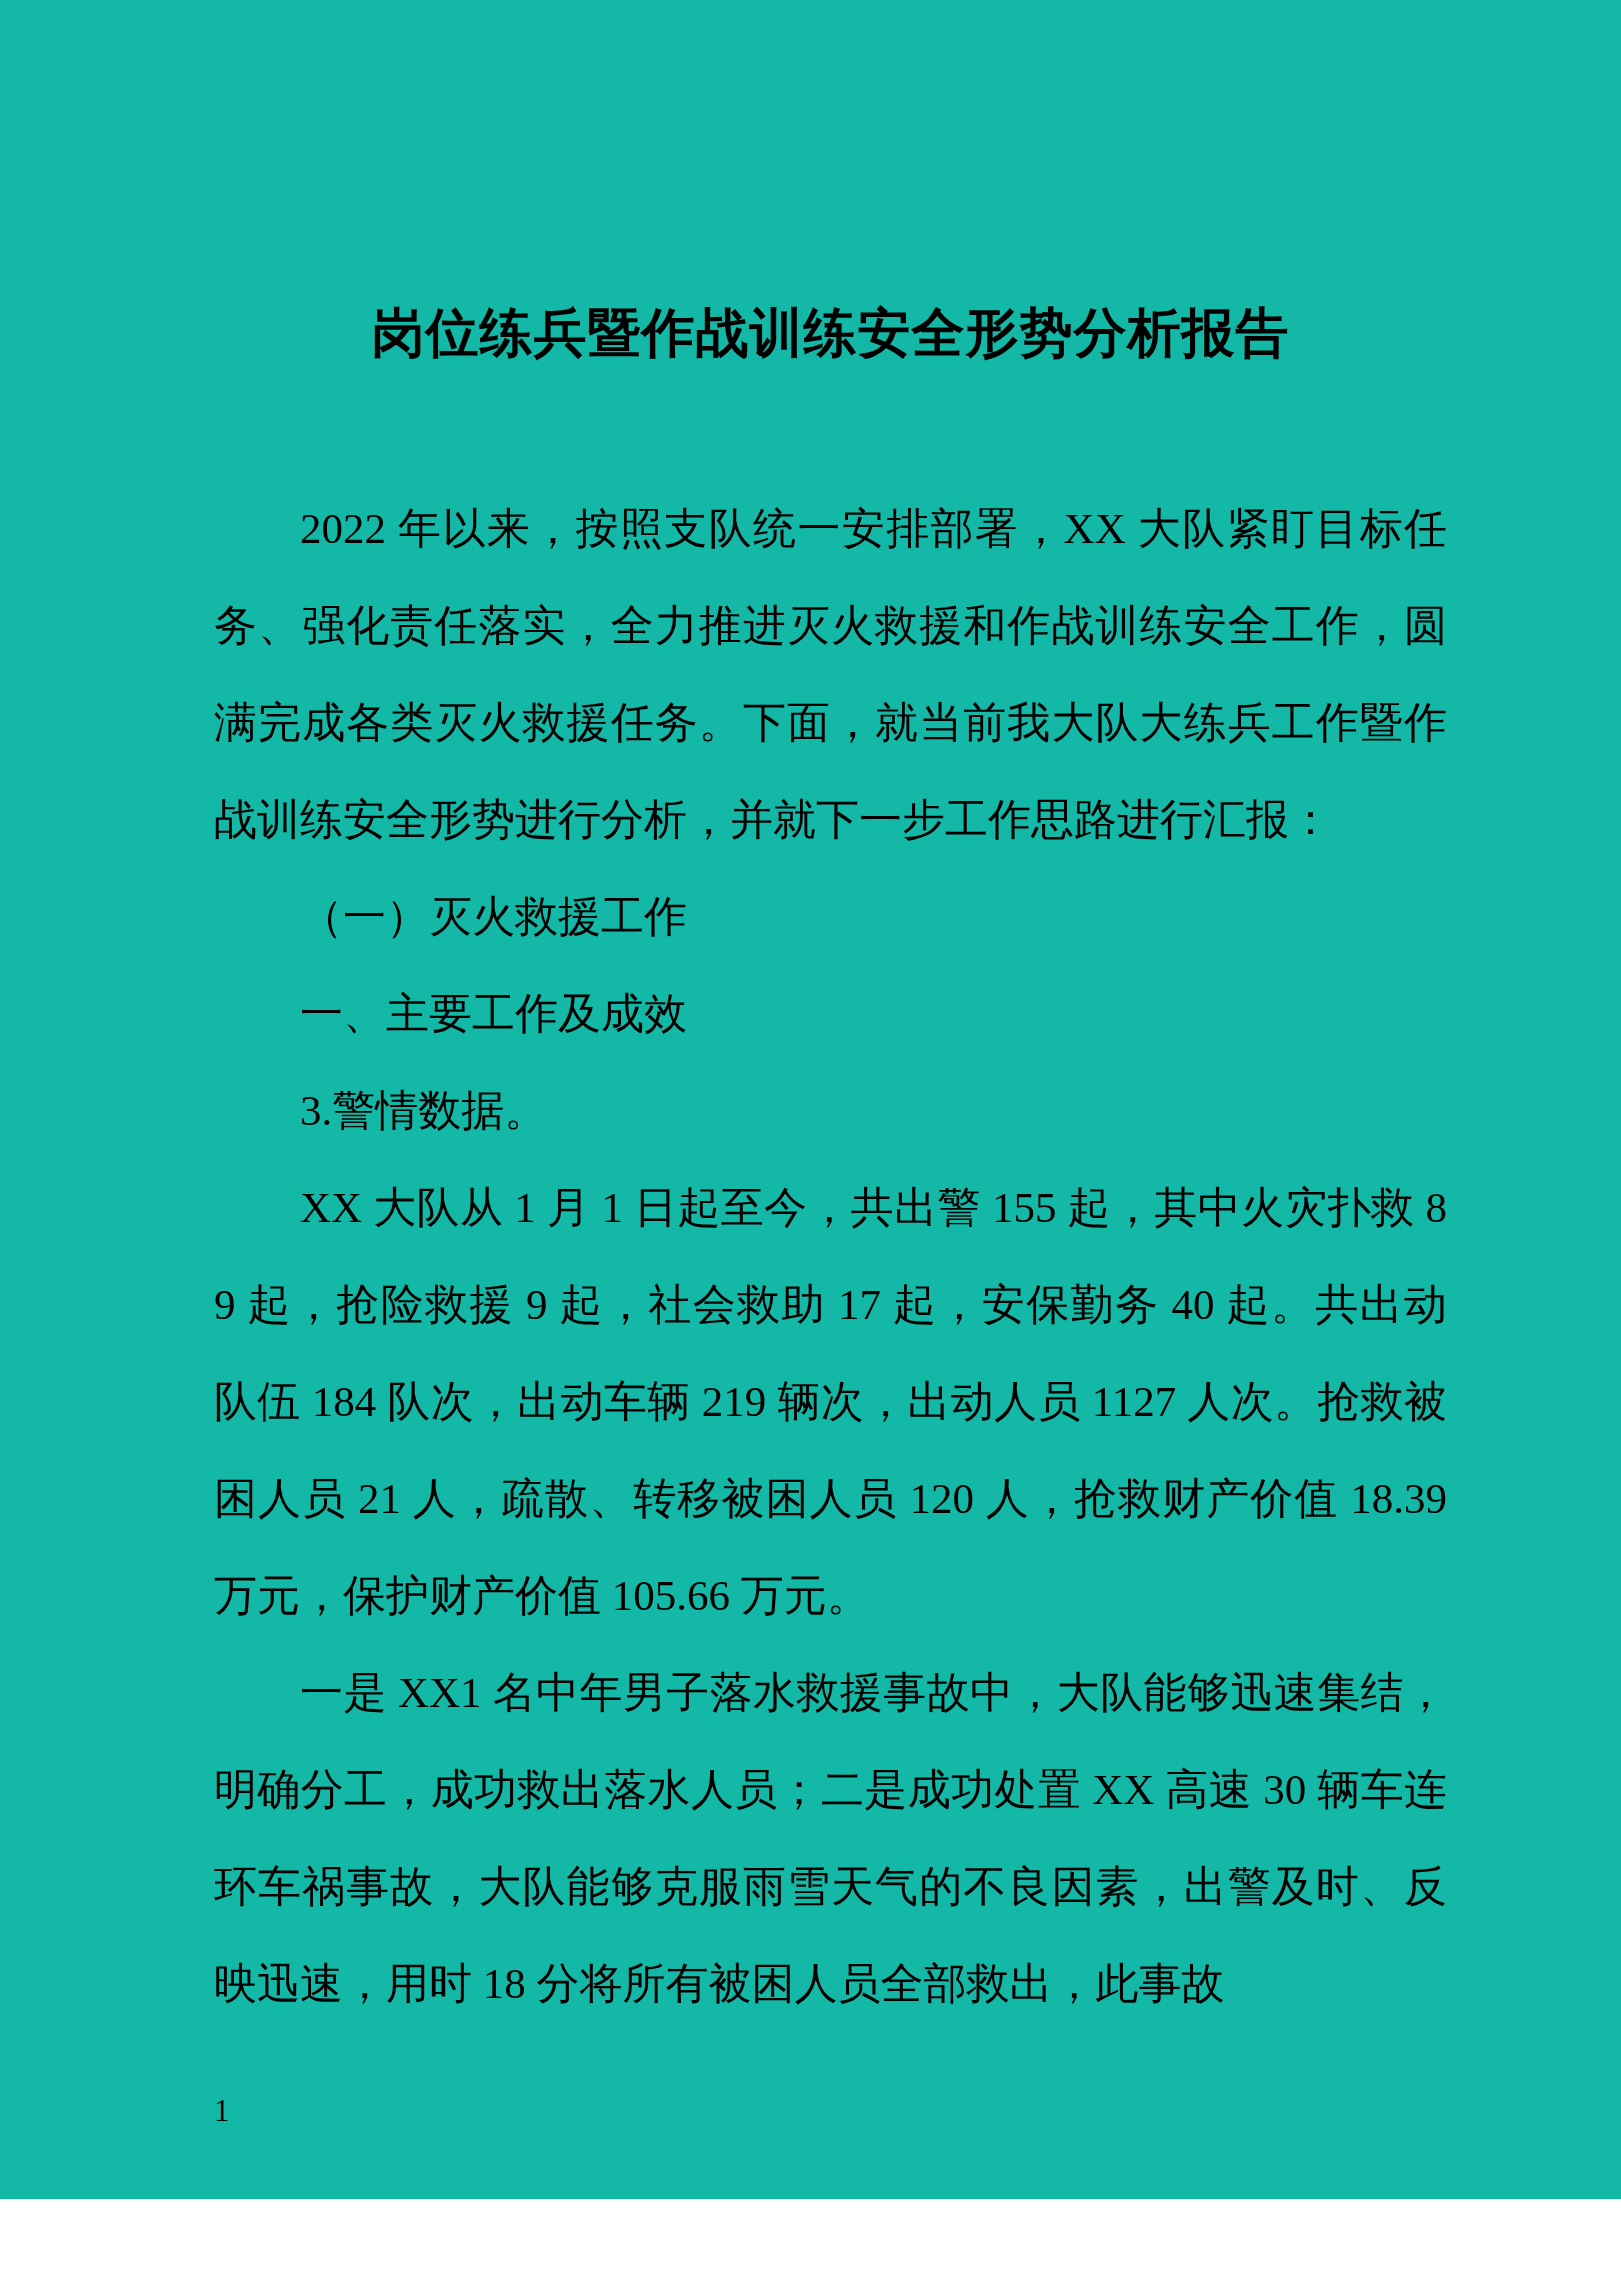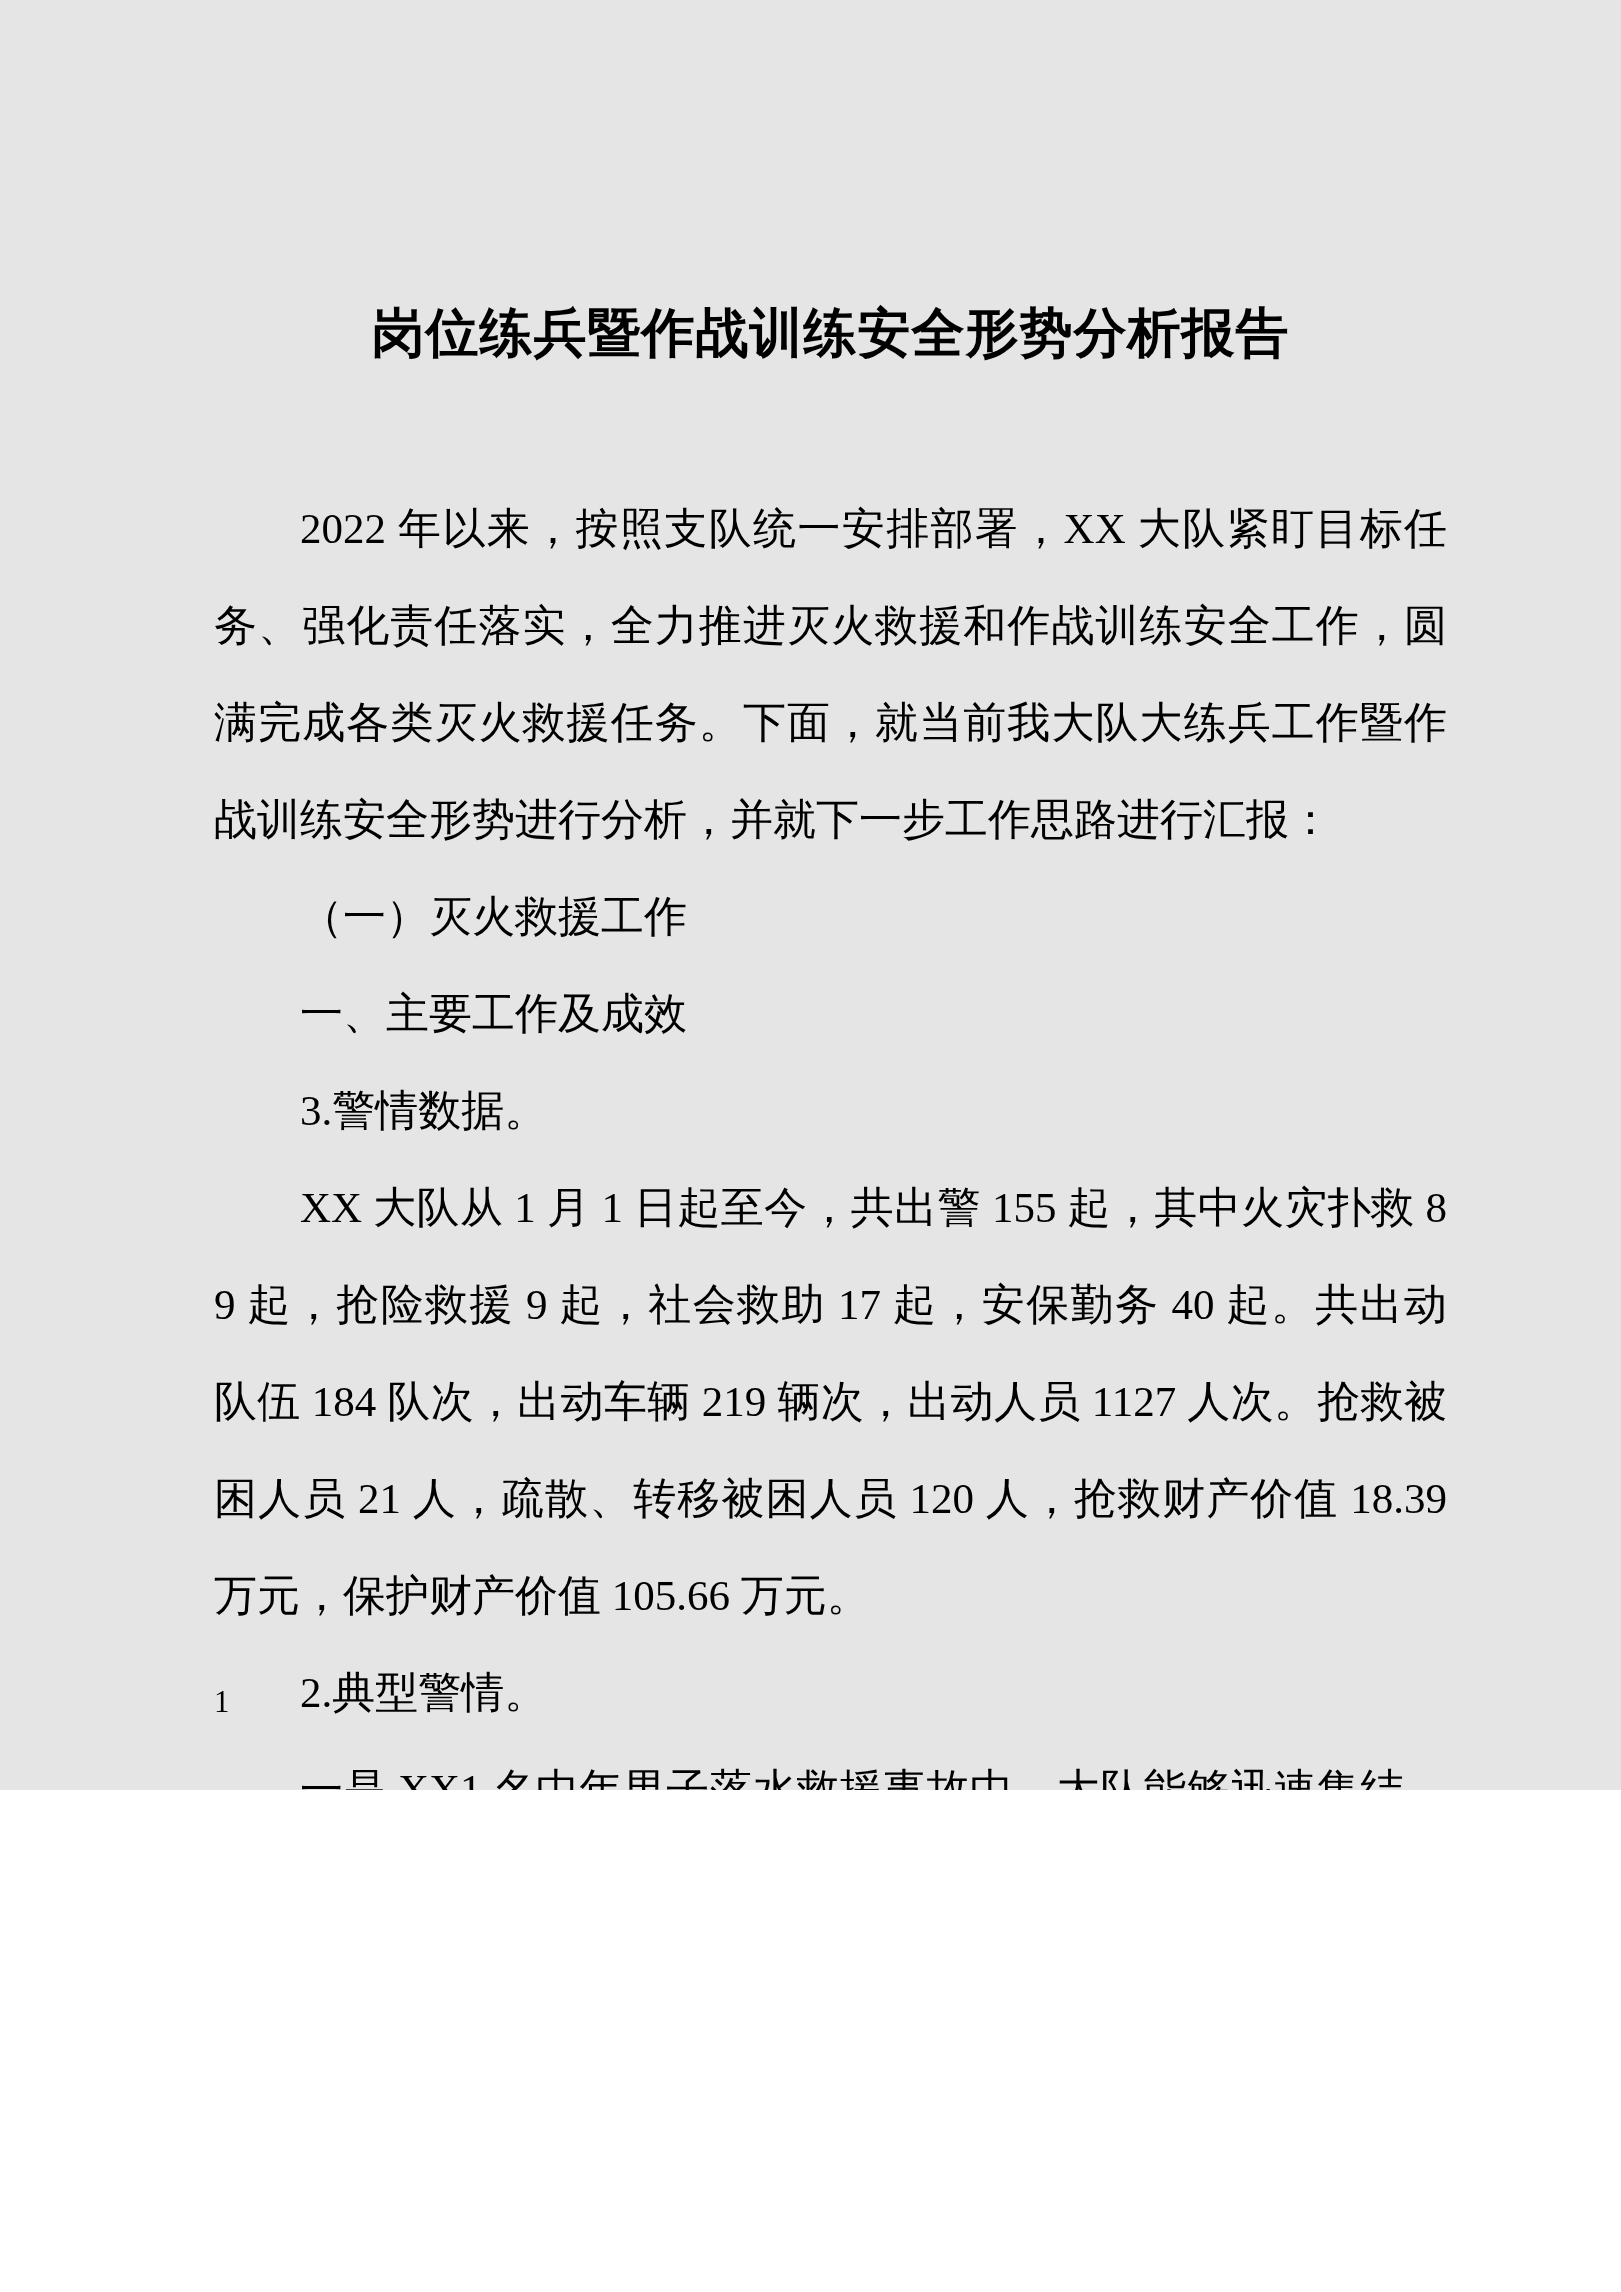--- a/index.html
+++ b/index.html
@@ -3,23 +3,23 @@
 <meta charset="utf-8">
 <style>
   html, body {
     margin: 0;
     padding: 0;
     background: #ffffff;
   }
   .page {
     position: relative;
     width: 1621px;
-    height: 1790px;
+    height: 2199px;
     margin: 0 auto;
-    background: #e5e5e5;
+    background: #14b8a6;
     font-family: "Liberation Serif", "DejaVu Serif", serif;
     color: #000000;
     overflow: hidden;
     box-sizing: border-box;
   }
   .content {
     position: absolute;
     left: 214px;
     right: 174px;
     top: 294px;
@@ -65,21 +65,20 @@
     <p class="para">2022 年以来，按照支队统一安排部署，XX 大队紧盯目标任务、强化责任落实，全力推进灭火救援和作战训练安全工作，圆满完成各类灭火救援任务。下面，就当前我大队大练兵工作暨作战训练安全形势进行分析，并就下一步工作思路进行汇报：</p>
 
     <p class="heading">（一）灭火救援工作</p>
 
     <p class="heading">一、主要工作及成效</p>
 
     <p class="heading">3.警情数据。</p>
 
     <p class="para">XX 大队从 1 月 1 日起至今，共出警 155 起，其中火灾扑救 89 起，抢险救援 9 起，社会救助 17 起，安保勤务 40 起。共出动队伍 184 队次，出动车辆 219 辆次，出动人员 1127 人次。抢救被困人员 21 人，疏散、转移被困人员 120 人，抢救财产价值 18.39 万元，保护财产价值 105.66 万元。</p>
 
-    <p class="heading">2.典型警情。</p>
 
     <p class="para">一是 XX1 名中年男子落水救援事故中，大队能够迅速集结，明确分工，成功救出落水人员；二是成功处置 XX 高速 30 辆车连环车祸事故，大队能够克服雨雪天气的不良因素，出警及时、反映迅速，用时 18 分将所有被困人员全部救出，此事故</p>
 
   </div>
 
   <div class="page-number">1</div>
 </div>
 
 
 </body></html>

